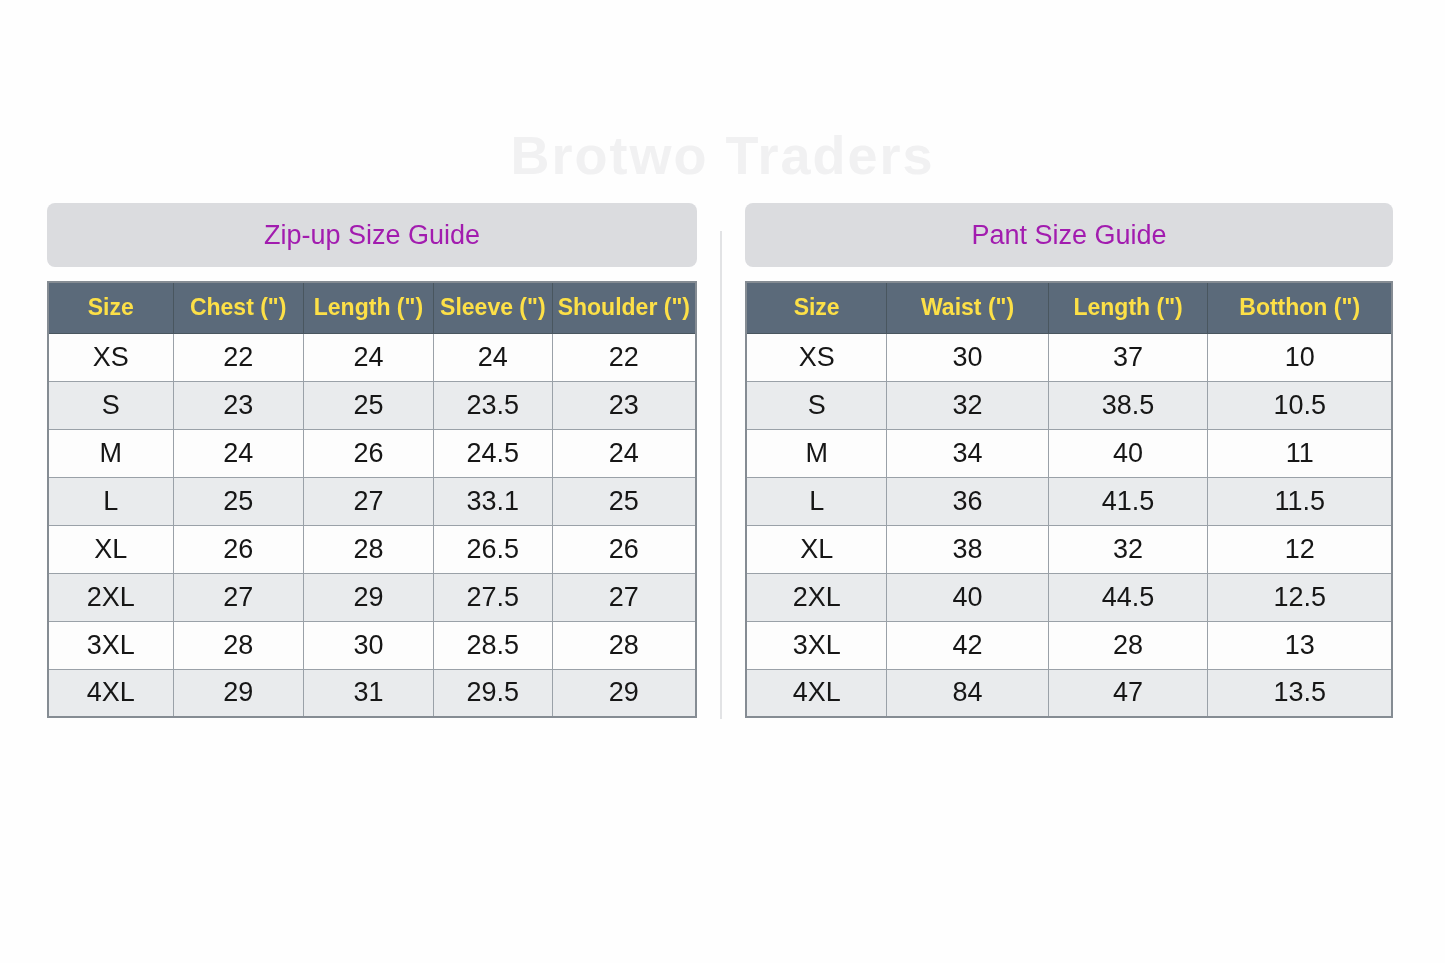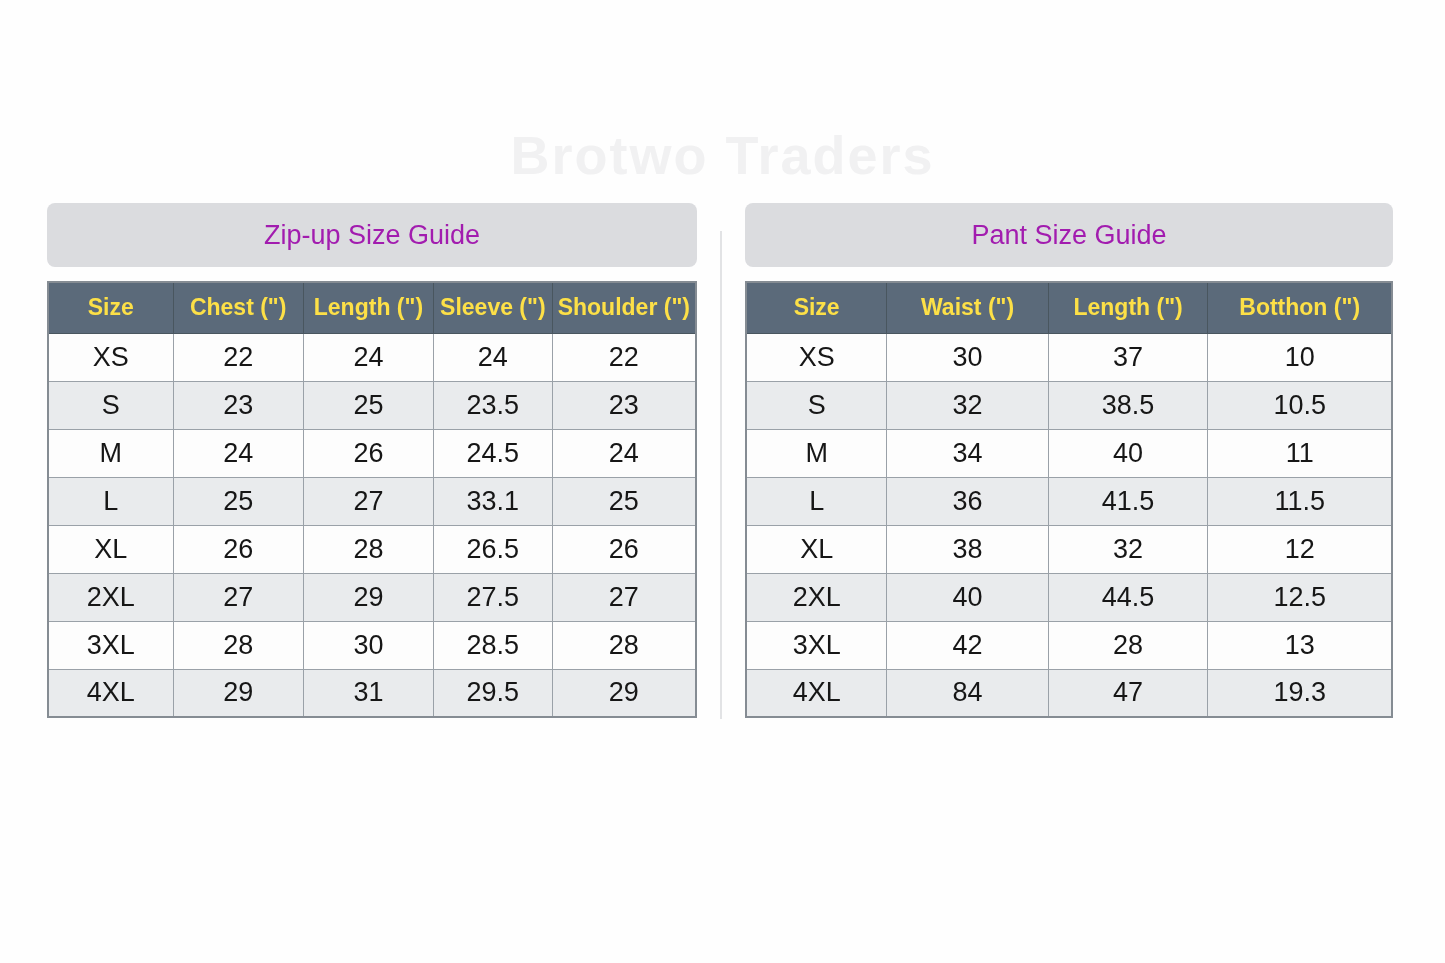--- a/index.html
+++ b/index.html
@@ -225,19 +225,19 @@
           <tr>
             <td>3XL</td>
             <td>42</td>
             <td>28</td>
             <td>13</td>
           </tr>
           <tr>
             <td>4XL</td>
             <td>84</td>
             <td>47</td>
-            <td>19.3</td>
+            <td>13.5</td>
           </tr>
         </tbody>
       </table>
   </section>
 
 </div>
 
 </body></html>

